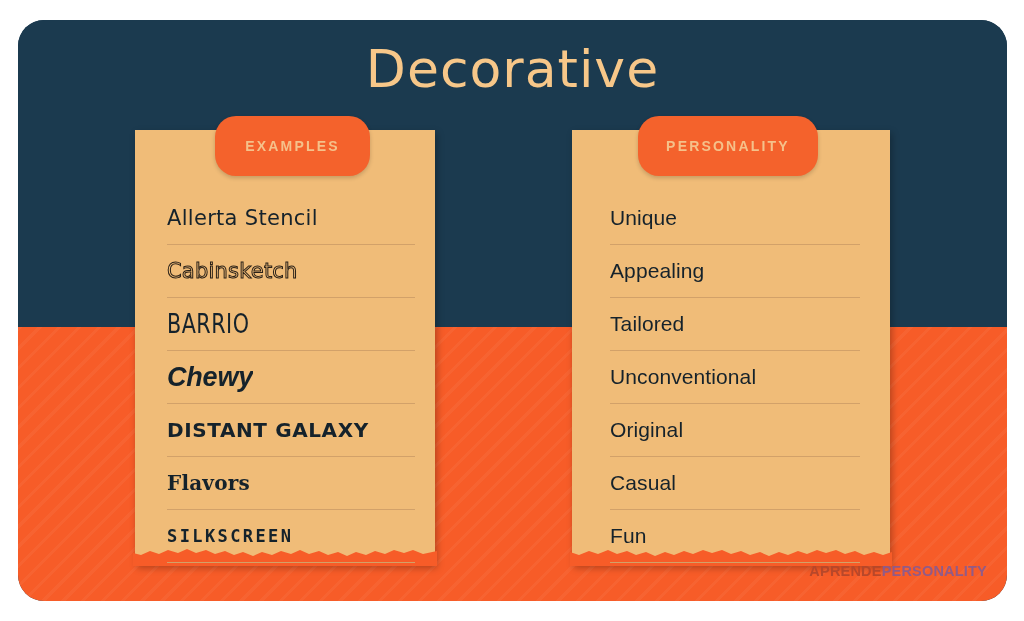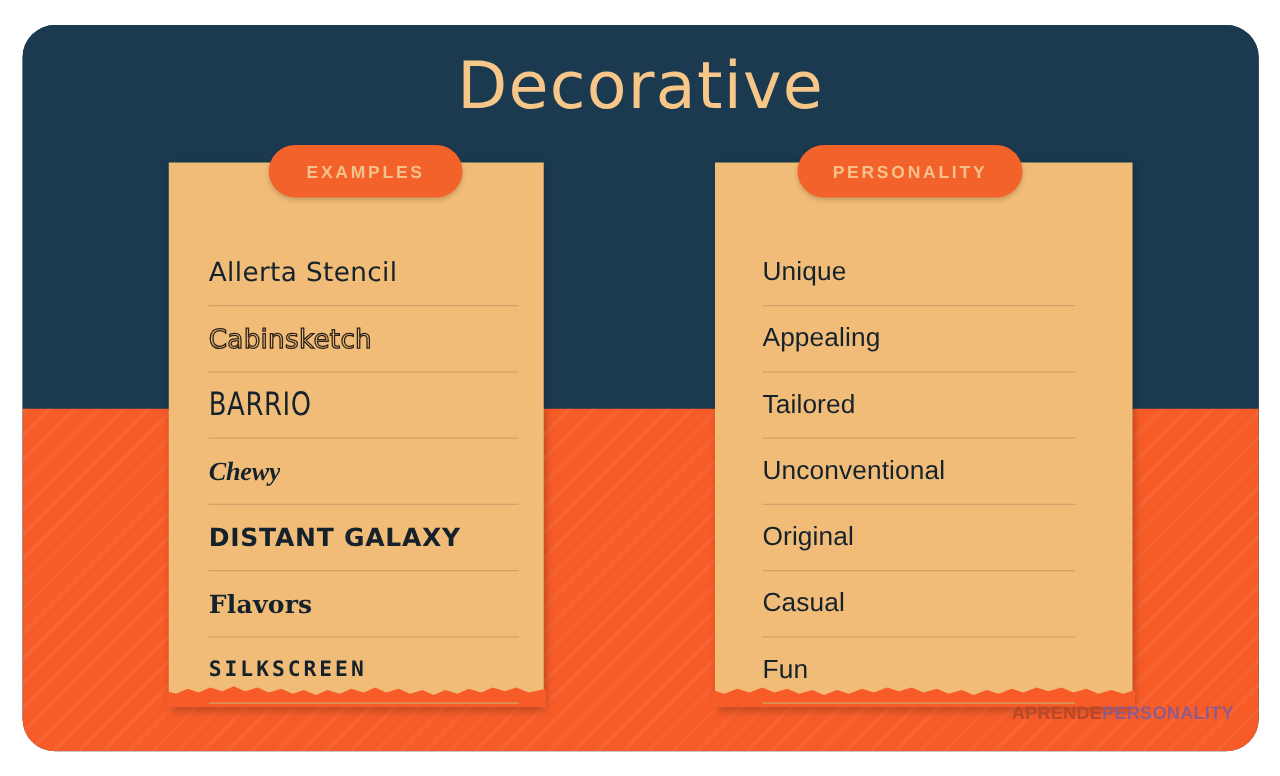--- a/index.html
+++ b/index.html
@@ -75,37 +75,36 @@
     left: 117px;
     top: 110px;
     width: 300px;
     height: 435px;
   }
   #card-personality {
     left: 554px;
     top: 110px;
     width: 318px;
     height: 435px;
-    padding-left: 16px;
   }
   
   .torn {
     position: absolute;
     left: -2px;
     bottom: -1px;
     width: calc(100% + 4px);
     height: 22px;
     display: block;
   }
 
   
   .badge {
     position: absolute;
     top: 96px;
-    height: 42px;
+    height: 60px;
     border-radius: 21px;
     background: #F4622C;
     color: #F5C18A;
     font-size: 14px;
     font-weight: 700;
     letter-spacing: 2.2px;
     display: flex;
     align-items: center;
     justify-content: center;
     box-shadow: 0 2px 4px rgba(0,0,0,0.18);
@@ -143,21 +142,21 @@
     white-space: nowrap;
     overflow: hidden;
   }
 
   
   .ex-0 { font-family: "DejaVu Sans", sans-serif; font-size: 21px; font-weight: 400; letter-spacing: 0.3px; }
   .ex-1 { font-family: "DejaVu Sans", sans-serif; font-size: 21px; font-weight: 400; letter-spacing: 0.2px;
           color: transparent; -webkit-text-stroke: 1px #2A2118; text-stroke: 1px #2A2118; }
   .ex-2 { font-family: "DejaVu Sans Condensed", "DejaVu Sans", sans-serif; font-size: 23px; font-weight: 400;
           letter-spacing: 0.5px; transform: scaleY(1.12); transform-origin: left center; }
-  .ex-3 { font-family: Liberation Serif, serif; font-size: 21px; font-weight: 700; font-style: italic;
+  .ex-3 { font-family: Liberation Sans, sans-serif; font-size: 27px; font-weight: 700; font-style: italic;
           letter-spacing: -0.2px; }
   .ex-4 { font-family: "DejaVu Sans", sans-serif; font-size: 20px; font-weight: 700; letter-spacing: 0.6px; }
   .ex-5 { font-family: "DejaVu Serif", serif; font-size: 20px; font-weight: 700; letter-spacing: 0.2px; }
   .ex-6 { font-family: "DejaVu Sans Mono", monospace; font-size: 17px; font-weight: 700; letter-spacing: 2.4px; }
 
   .pers {
     font-family: "Liberation Sans", sans-serif;
     font-size: 21px;
     font-weight: 400;
     letter-spacing: 0.1px;

